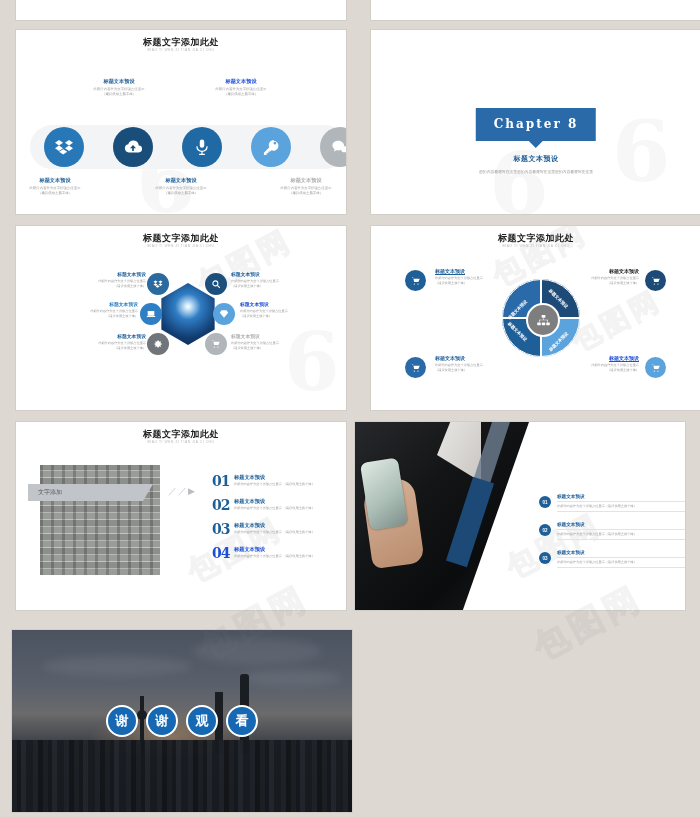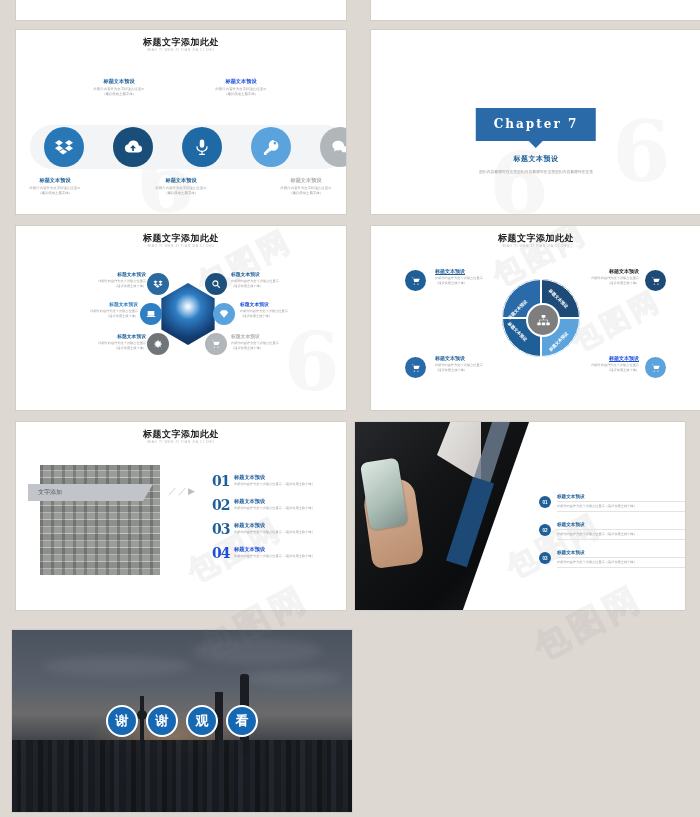--- a/index.html
+++ b/index.html
@@ -245,21 +245,21 @@
     </div>
     <div style="position:absolute;left:253px;top:147px;width:74px;text-align:center;">
       <div class="h-lbl c-gray" style="font-size:5.2px;">标题文本预设</div>
       <div class="b-txt" style="font-size:3.4px;margin-top:2px;">此部分内容作为文字排版占位显示</div>
       <div class="b-txt" style="font-size:3.4px;">（建议使用主题字体）</div>
     </div>
   </div>
 
   <div class="slide" id="sl2" style="left:371px;top:30px;width:330px;height:184px;">
     <div class="wm wm-6" style="left:118px;top:120px;font-size:86px;">6</div>
-    <div class="chapbox">Chapter 7</div>
+    <div class="chapbox">Chapter 8</div>
     <div class="s-title c-blue" style="position:absolute;left:0;top:124px;width:100%;font-size:7px;">标题文本预设</div>
     <div class="b-txt" style="position:absolute;left:0;top:140px;width:100%;text-align:center;font-size:3.8px;">您的内容看需写在这里您的内容看需写在这里您的内容看需写在这里</div>
   </div>
 
   <div class="slide" id="sl3" style="left:16px;top:226px;width:330px;height:184px;">
     <div class="wm wm-cn" style="left:178px;top:16px;font-size:30px;letter-spacing:4px;">包图网</div>
     <div class="wm wm-6" style="left:268px;top:104px;font-size:80px;">6</div>
 
     <div class="s-title" style="position:absolute;left:0;top:6px;width:100%;font-size:9px;">标题文字添加此处</div>
     <div class="s-sub" style="position:absolute;left:0;top:18px;width:100%;font-size:3.6px;">BIAO TI WEN ZI TIAN JIA CI CHU</div>

